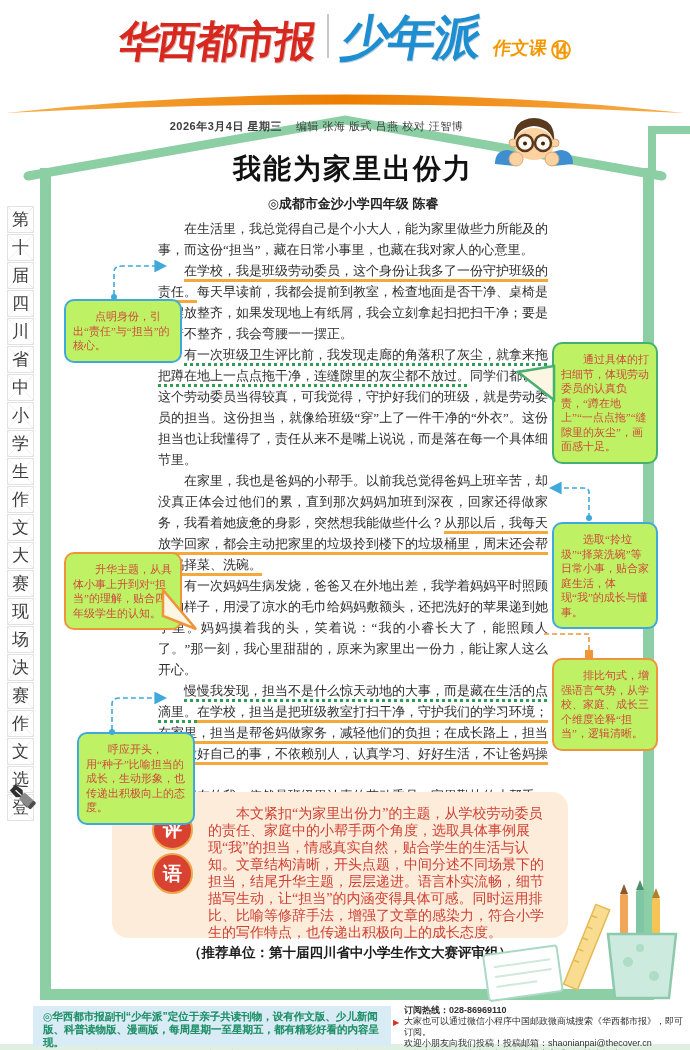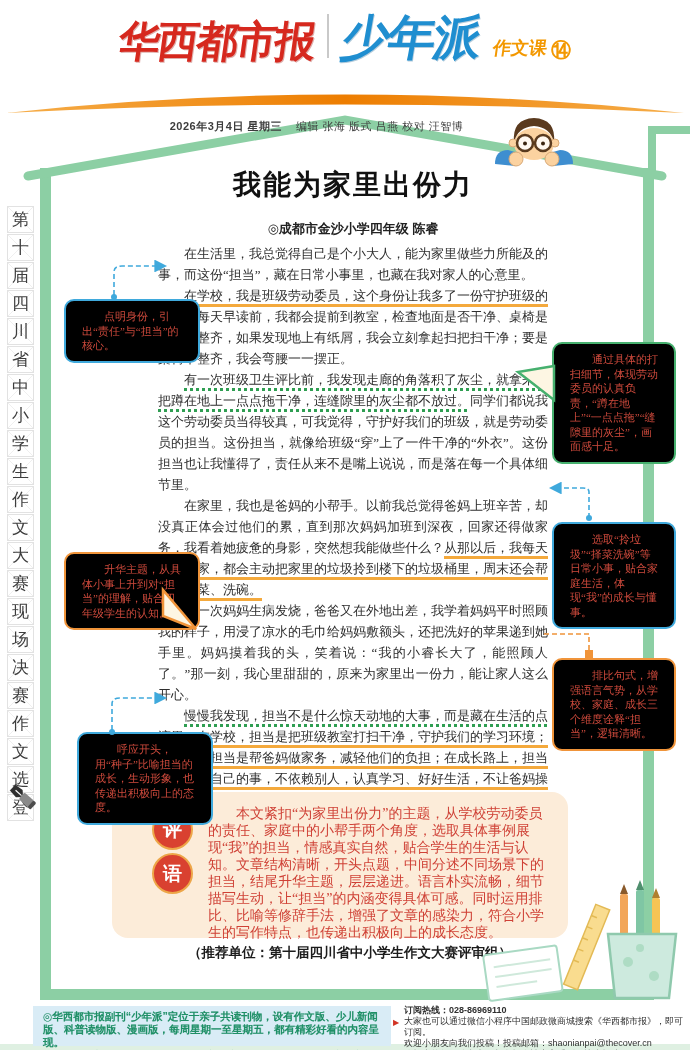--- a/index.html
+++ b/index.html
@@ -36,33 +36,33 @@
   .grid-char{width:25px;height:25px;border:1px solid #e2e2e2;margin-bottom:1px;
     background:
       linear-gradient(45deg,transparent 48.7%,#efefef 48.7%,#efefef 51.3%,transparent 51.3%),
       linear-gradient(-45deg,transparent 48.7%,#efefef 48.7%,#efefef 51.3%,transparent 51.3%),#fff;
     display:flex;align-items:center;justify-content:center;
     font-family:"Liberation Serif","DejaVu Serif",serif;font-size:17px;color:#3d3d3d;}
   .pen-icon{position:absolute;left:6px;top:779px;z-index:2;}
 
   
   .main-col{position:absolute;left:158px;top:150px;width:390px;z-index:3;}
-  .essay-title{margin:16px;text-align:center;font-size:28px;font-weight:900;color:#111;
+  .essay-title{margin:0;text-align:center;font-size:28px;font-weight:900;color:#111;
                letter-spacing:2px;font-family:"Liberation Sans","DejaVu Sans",sans-serif;}
   .byline{margin-top:7px;text-align:center;font-size:13px;font-weight:700;color:#222;}
   .essay-body{margin-top:5px;font-family:"Liberation Serif","DejaVu Serif",serif;
               font-size:13px;line-height:21px;color:#2e2e2e;text-align:justify;}
   .para{margin:0;text-indent:2em;}
   .run.orange{text-decoration:underline;text-decoration-color:#f4a93c;
               text-decoration-thickness:2.5px;text-underline-offset:4px;text-decoration-skip-ink:none;}
   .run.gdot{text-decoration:underline dotted;text-decoration-color:#2f9e52;
             text-decoration-thickness:2.5px;text-underline-offset:4px;text-decoration-skip-ink:none;}
 
   
-  .note{position:absolute;background:#000000;border-radius:10px;padding:8px 16px;z-index:5;
+  .note{position:absolute;background:#bef264;border-radius:10px;padding:8px 7px;z-index:5;
         font-size:11px;line-height:14.5px;color:#cf4a3c;text-indent:2em;
         font-family:"Liberation Serif","DejaVu Serif",serif;}
   .note.blue{border:2.5px solid #3fa9dc;}
   .note.orange{border:2.5px solid #f0943a;}
   .note.green{border:2.5px solid #46b06e;}
   .note-l1{left:64px;top:299px;width:100px;}
   .note-l2{left:64px;top:552px;width:100px;}
   .note-l3{left:77px;top:732px;width:100px;}
   .note-r1{left:552px;top:342px;width:88px;}
   .note-r2{left:552px;top:522px;width:88px;}

